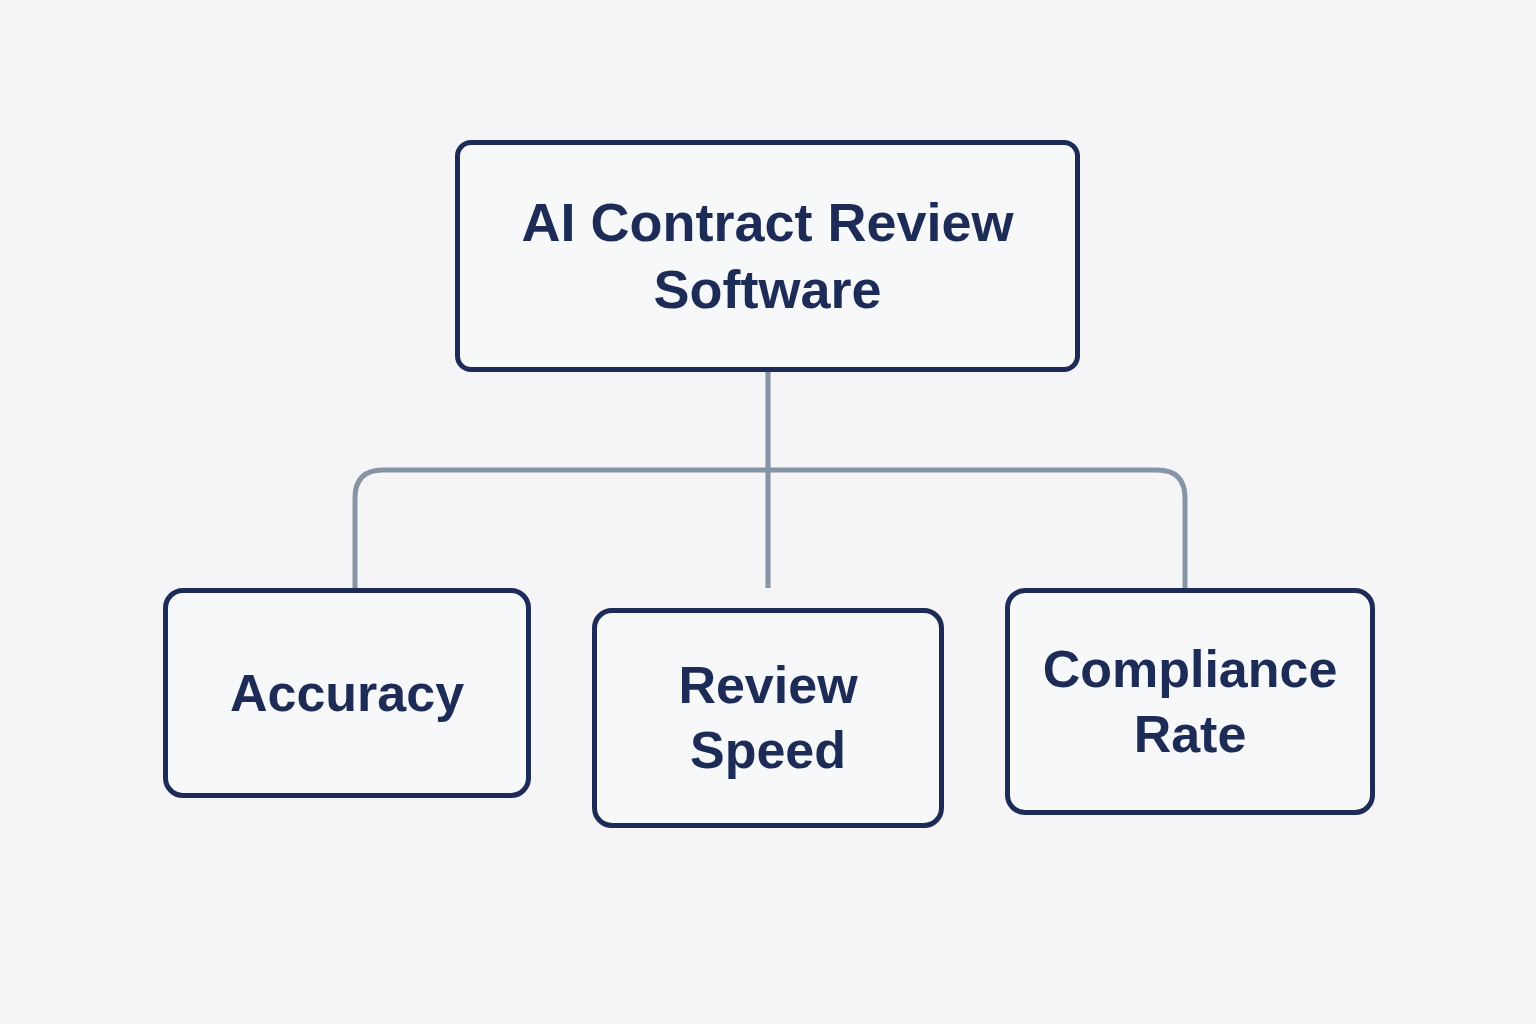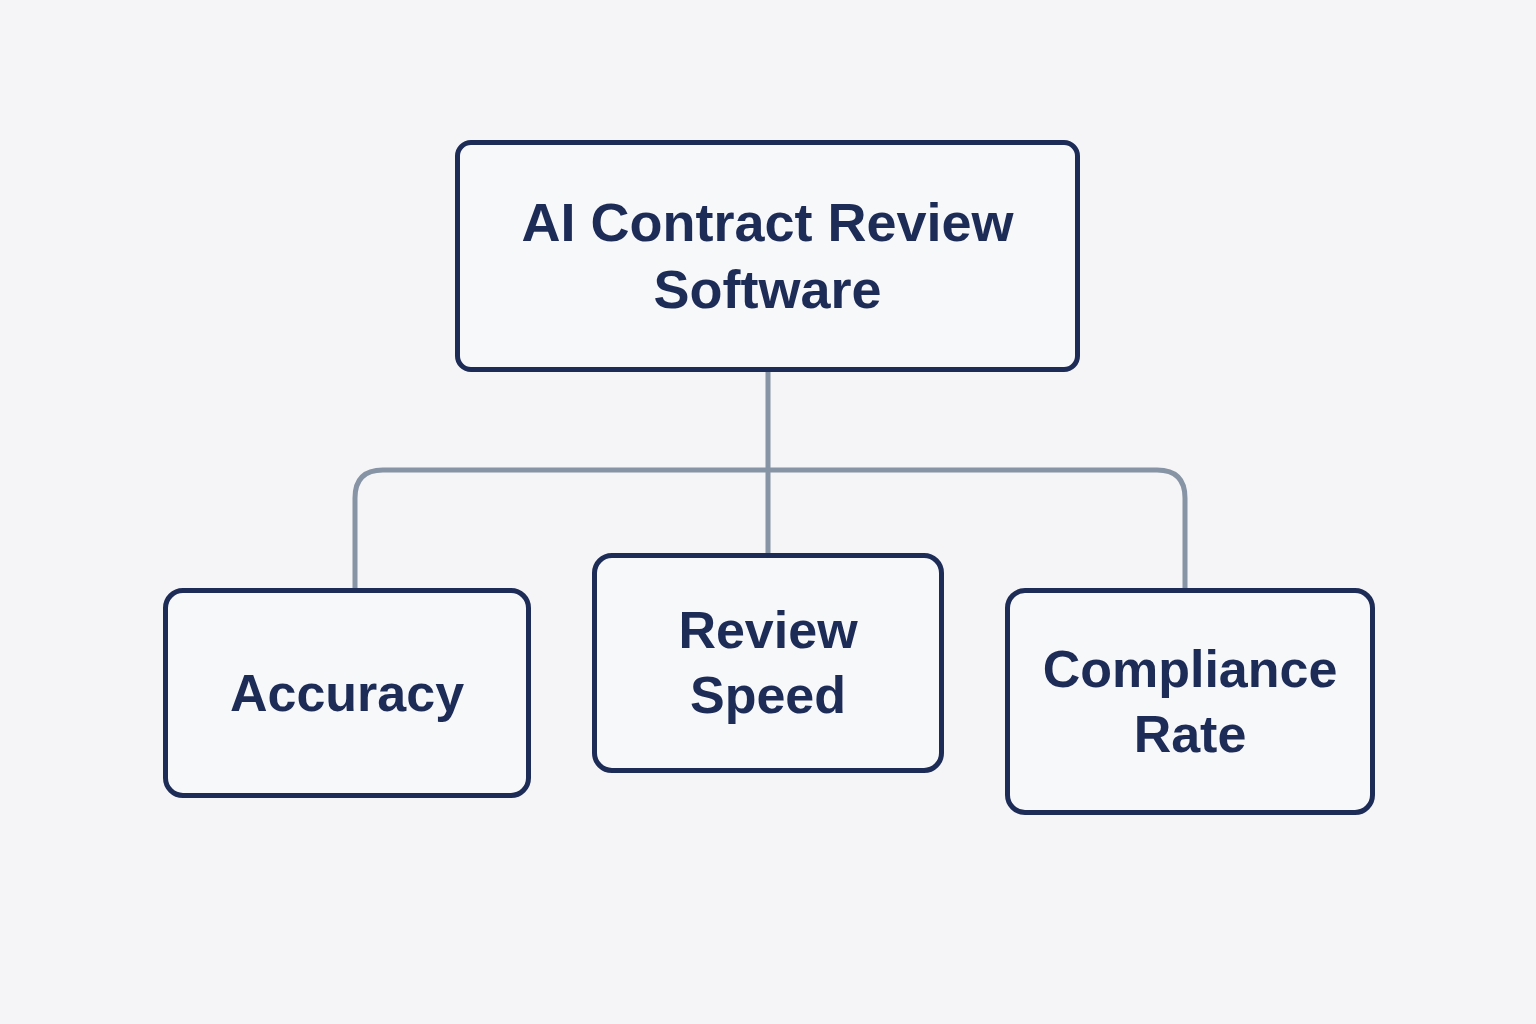--- a/index.html
+++ b/index.html
@@ -53,21 +53,21 @@
   }
   .node-accuracy {
     left: 163px;
     top: 588px;
     width: 368px;
     height: 210px;
     padding: 0 20px;
   }
   .node-review-speed {
     left: 592px;
-    top: 553px;
+    top: 608px;
     width: 352px;
     height: 220px;
     padding: 0 40px;
   }
   .node-compliance-rate {
     left: 1005px;
     top: 588px;
     width: 370px;
     height: 227px;
     padding: 0 11px;

